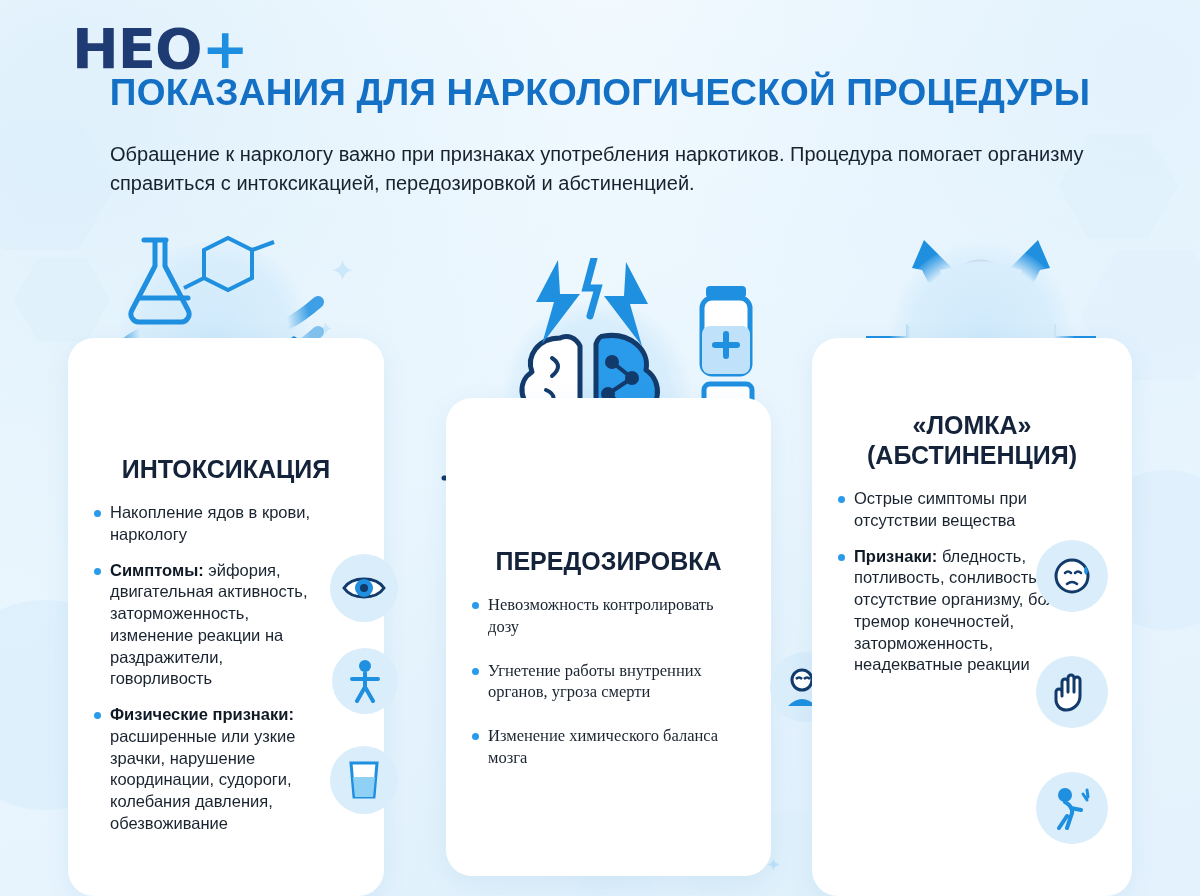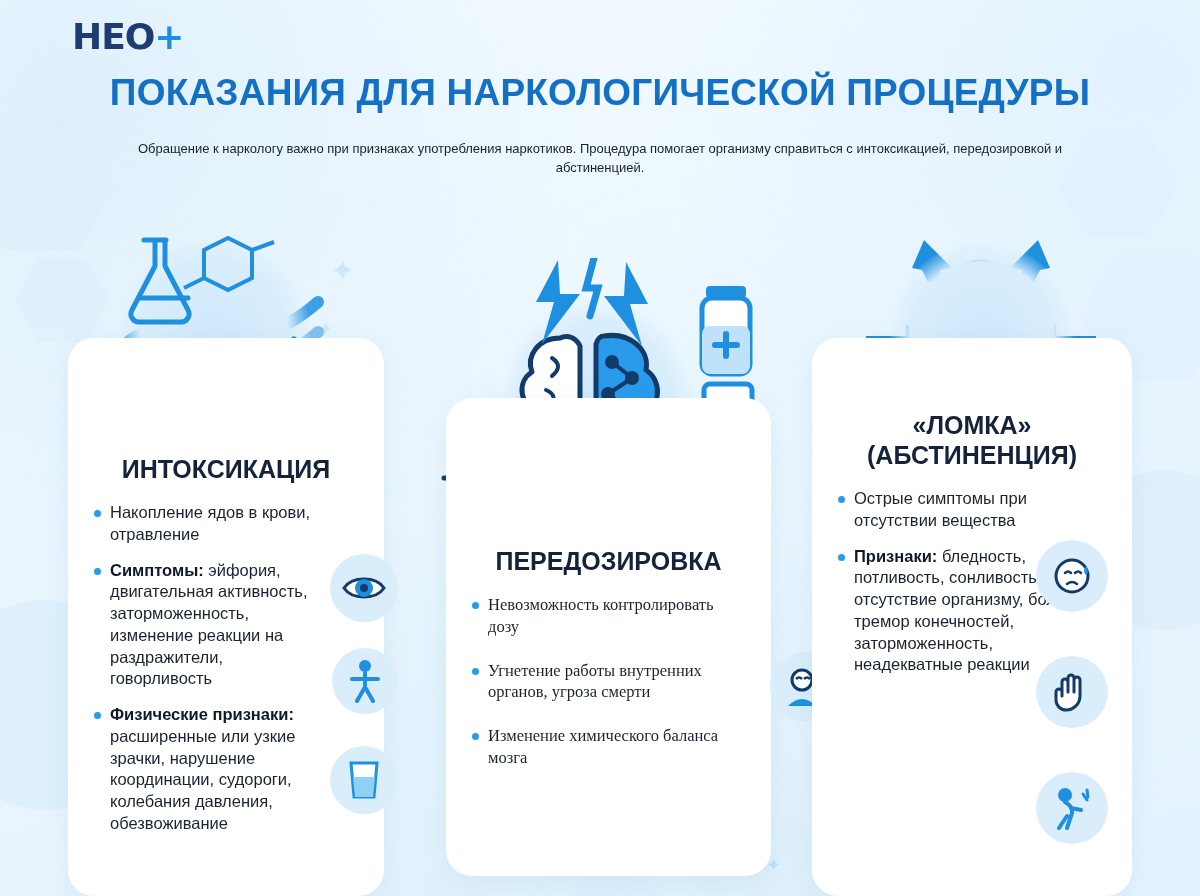--- a/index.html
+++ b/index.html
@@ -55,21 +55,21 @@
     font-size: 26px;
     line-height: 1;
     user-select: none;
   }
 
   
   .logo {
     position: absolute;
     left: 72px;
     top: 16px;
-    font-size: 36px;
+    font-size: 56px;
     font-weight: 700;
     letter-spacing: -1px;
     color: #1f3b73;
     font-family: "DejaVu Sans", sans-serif;
   }
   .logo .plus { color: #1e8fe0; }
 
   h1.title {
     position: absolute;
     left: 0; right: 0;
@@ -80,22 +80,22 @@
     font-weight: 700;
     letter-spacing: .2px;
     color: #1470c4;
     font-family: "Liberation Sans", sans-serif;
   }
   .subtitle {
     position: absolute;
     left: 110px;
     right: 110px;
     top: 140px;
-    text-align: center;
-    font-size: 13px;
+    text-align: left;
+    font-size: 20px;
     line-height: 1.45;
     color: #17222e;
   }
 
   
   .card {
     position: absolute;
     background: #ffffff;
     border-radius: 26px;
     box-shadow: 0 6px 26px rgba(30,110,180,.08);
@@ -275,21 +275,21 @@
         <path d="M182 4 L154 32 L166 34 L162 48 L178 46 L184 34 L194 32 Z"></path>
         <path d="M10 100 h40 v-12 l26 20 l-26 20 v-12 h-40 Z"></path>
         <path d="M240 100 h-40 v-12 l-26 20 l26 20 v-12 h40 Z"></path>
       </g>
     </svg>
   </div>
 
   <div class="card c1">
     <div class="card-title">ИНТОКСИКАЦИЯ</div>
     <ul class="points">
-      <li><span>Накопление ядов в крови, отравление</span></li>
+      <li><span>Накопление ядов в крови, наркологу</span></li>
       <li><b>Симптомы:</b><span> эйфория, двигательная активность, заторможенность, изменение реакции на раздражители, говорливость</span></li>
       <li><b>Физические признаки:</b><span> расширенные или узкие зрачки, нарушение координации, судороги, колебания давления, обезвоживание</span></li>
     </ul>
 
     <div class="side-icon" style="left:262px;top:216px;width:68px;height:68px;">
       <svg width="44" height="30" viewBox="0 0 44 30">
         <path d="M2 15 C10 3 34 3 42 15 C34 27 10 27 2 15 Z" fill="#ffffff" stroke="#123a6b" stroke-width="3"></path>
         <circle cx="22" cy="15" r="9" fill="#1f8fe0"></circle>
         <circle cx="22" cy="15" r="4" fill="#123a6b"></circle>
       </svg>

